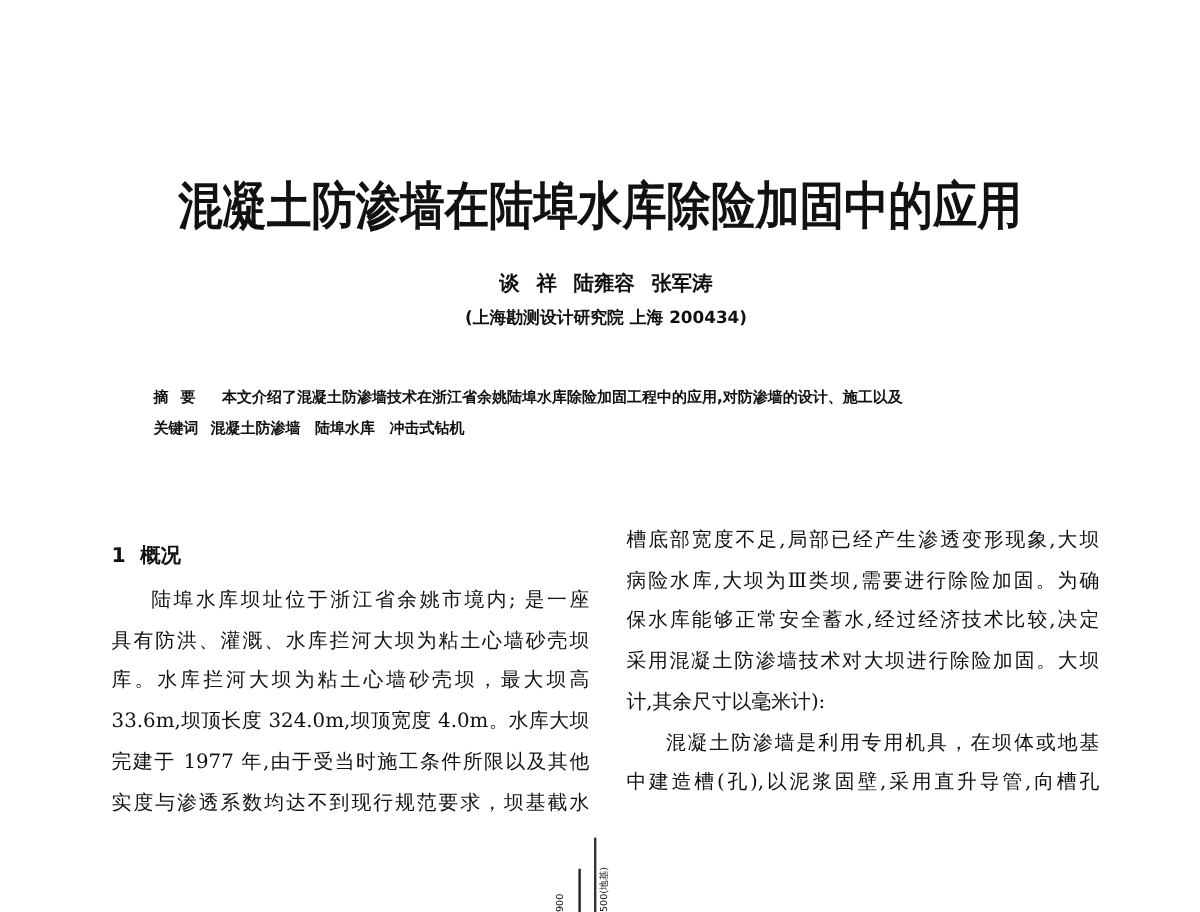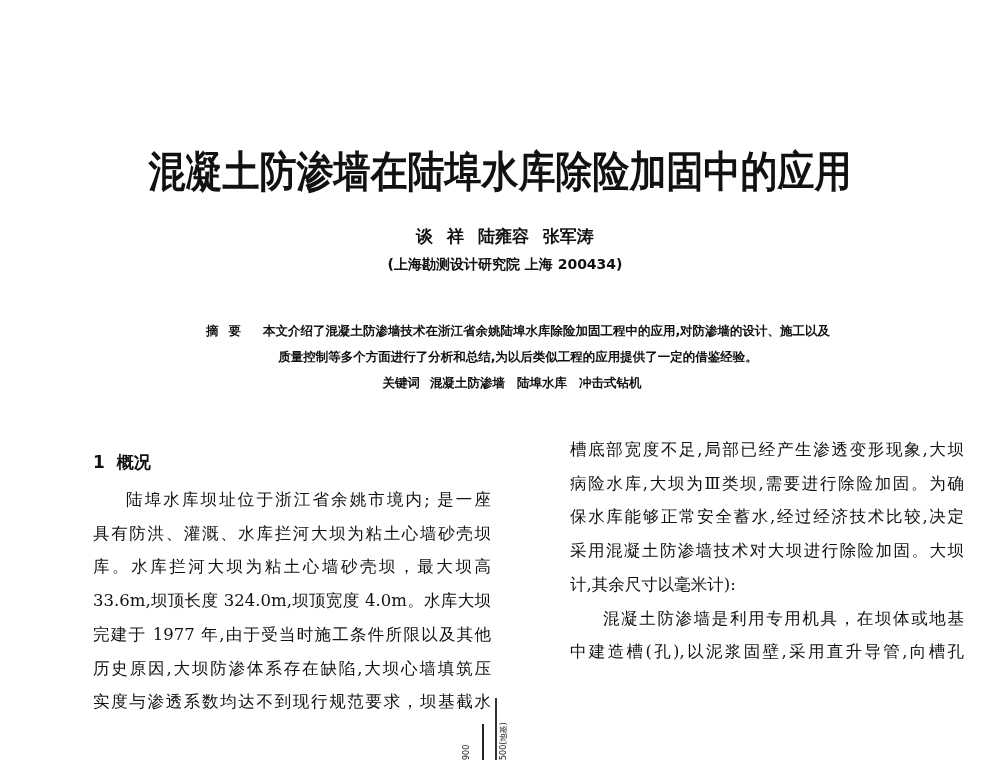--- a/index.html
+++ b/index.html
@@ -24,42 +24,41 @@
     }
     .affil {
       left: 0; width: 1010px; top: 256px; text-align: center;
       font-size: 14px; font-weight: bold;
       font-family: "DejaVu Sans", sans-serif;
     }
     .abstract {
       left: 128px; top: 318px; width: 780px;
       font-size: 12.5px; font-weight: bold; line-height: 26px;
       font-family: "DejaVu Sans", sans-serif;
-      text-align: center;
     }
     .abstract .line { display: block; white-space: nowrap; }
     .abstract .label { margin-right: 12px; letter-spacing: 10px; }
     .abstract .kw-label { margin-right: 10px; margin-top: 48px; }
     .abstract .kw { margin-right: 12px; }
     .section-heading {
       left: 93px; top: 451px;
       font-size: 17px; font-weight: bold;
       font-family: "DejaVu Sans", sans-serif;
     }
     .section-heading .num { margin-right: 12px; }
     .col {
       position: absolute; width: 400px;
       font-size: 16.5px; line-height: 33.7px;
       font-family: "DejaVu Serif", serif;
     }
     .col .line { display: block; white-space: nowrap; text-align: justify; text-align-last: justify; }
     .col .line.last { text-align-last: left; }
     .col .indent { padding-left: 33px; }
     .col-left { left: 93px; top: 483px; width: 398px; }
-    .col-right { left: 522px; top: 433px; width: 394px; margin-left: 48px; }
+    .col-right { left: 522px; top: 433px; width: 394px; }
     .figure-frag {
       position: absolute; left: 470px; top: 694px; width: 60px; height: 66px;
     }
     .fig-line { position: absolute; background: #222; width: 2px; }
     .fig-label {
       position: absolute; font-size: 8px; font-family: "DejaVu Sans", sans-serif;
       transform: rotate(-90deg); transform-origin: left top; white-space: nowrap;
     }
   </style>
 </head>
@@ -68,37 +67,35 @@
 <div class="abs title">混凝土防渗墙在陆埠水库除险加固中的应用</div>
 
 <div class="abs authors">谈 祥  陆雍容  张军涛</div>
 
 <div class="abs affil">(上海勘测设计研究院  上海  200434)</div>
 
 <div class="abs abstract">
   <span class="line">
     <span class="label">摘要</span><span>本文介绍了混凝土防渗墙技术在浙江省余姚陆埠水库除险加固工程中的应用,对防渗墙的设计、施工以及</span>
   </span>
-  <span class="line">质量控制等多个方面进行了分析和总结,为以后类似工程的应用提供了一定的借鉴经验。</span>
   <span class="line">
     <span class="kw-label">关键词</span><span class="kw">混凝土防渗墙</span><span class="kw">陆埠水库</span><span class="kw">冲击式钻机</span>
   </span>
 </div>
 
 <div class="abs section-heading">
   <span class="num">1</span><span>概况</span>
 </div>
 
 <div class="col col-left">
   <span class="line indent">陆埠水库坝址位于浙江省余姚市境内; 是一座</span>
   <span class="line">具有防洪、灌溉、水库拦河大坝为粘土心墙砂壳坝</span>
   <span class="line">库。水库拦河大坝为粘土心墙砂壳坝，最大坝高</span>
   <span class="line">33.6m,坝顶长度 324.0m,坝顶宽度 4.0m。水库大坝</span>
   <span class="line">完建于 1977 年,由于受当时施工条件所限以及其他</span>
-  <span class="line">历史原因,大坝防渗体系存在缺陷,大坝心墙填筑压</span>
   <span class="line">实度与渗透系数均达不到现行规范要求，坝基截水</span>
 </div>
 
 <div class="col col-right">
   <span class="line">槽底部宽度不足,局部已经产生渗透变形现象,大坝</span>
   <span class="line">病险水库,大坝为Ⅲ类坝,需要进行除险加固。为确</span>
   <span class="line">保水库能够正常安全蓄水,经过经济技术比较,决定</span>
   <span class="line">采用混凝土防渗墙技术对大坝进行除险加固。大坝</span>
   <span class="line last">计,其余尺寸以毫米计):</span>
   <span class="line indent">混凝土防渗墙是利用专用机具，在坝体或地基</span>

